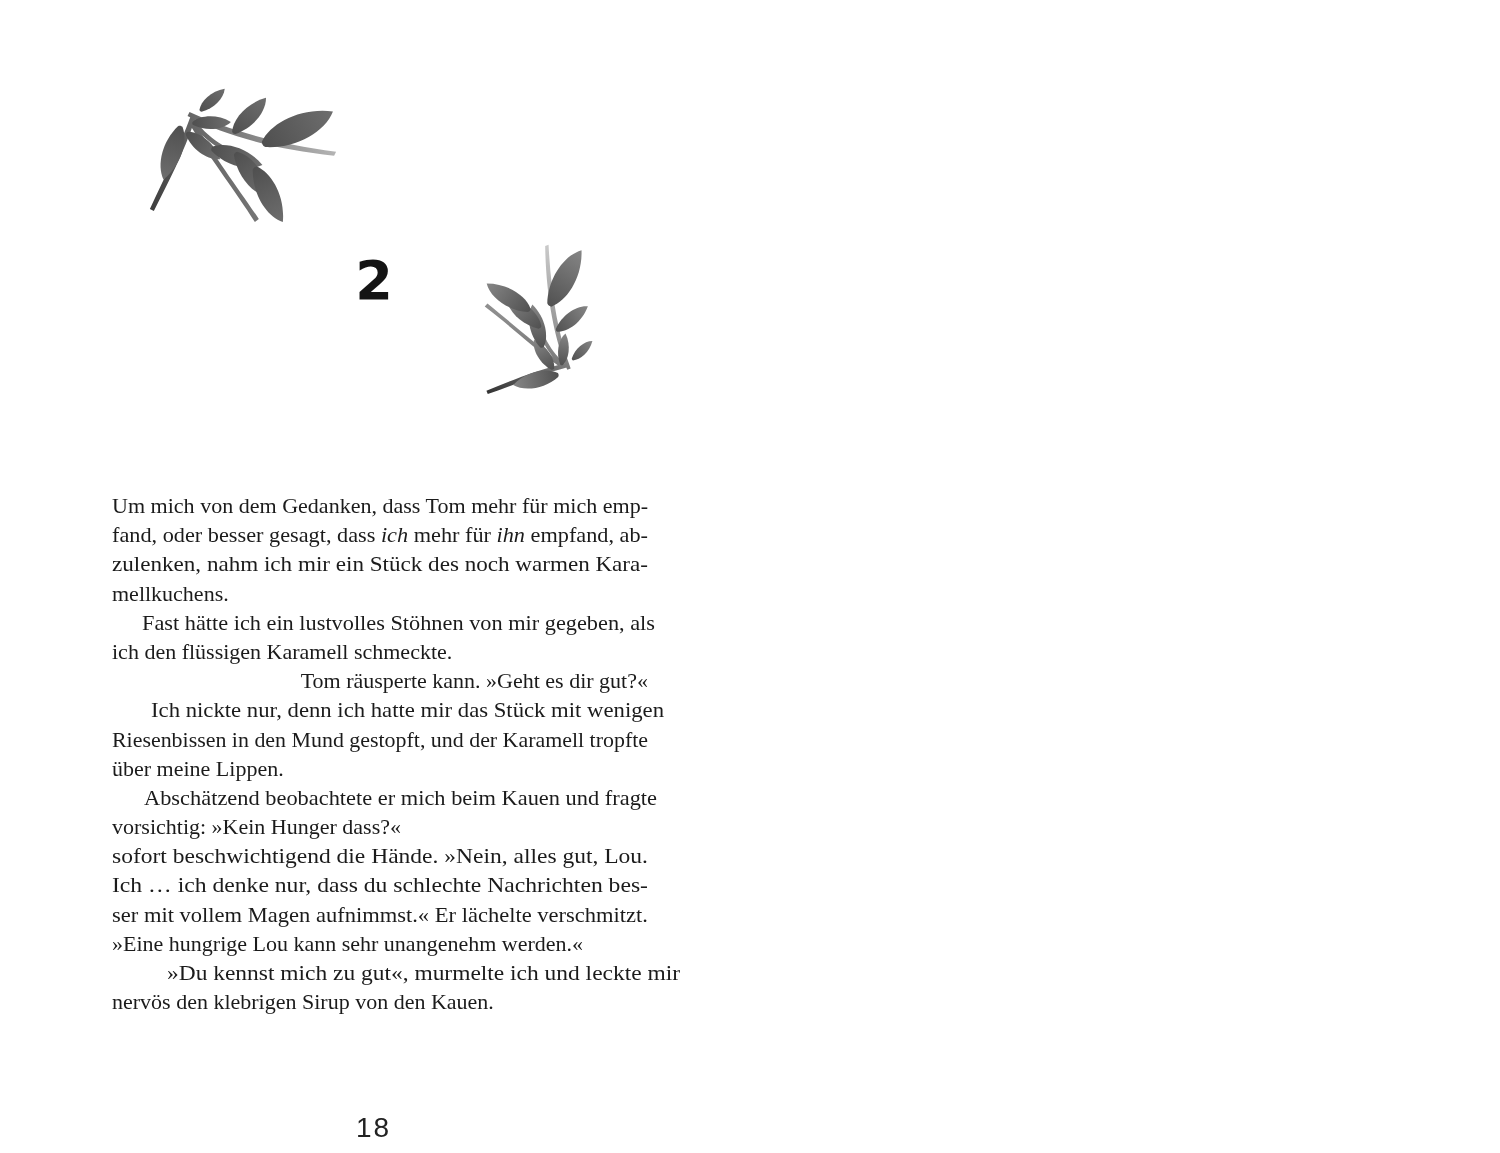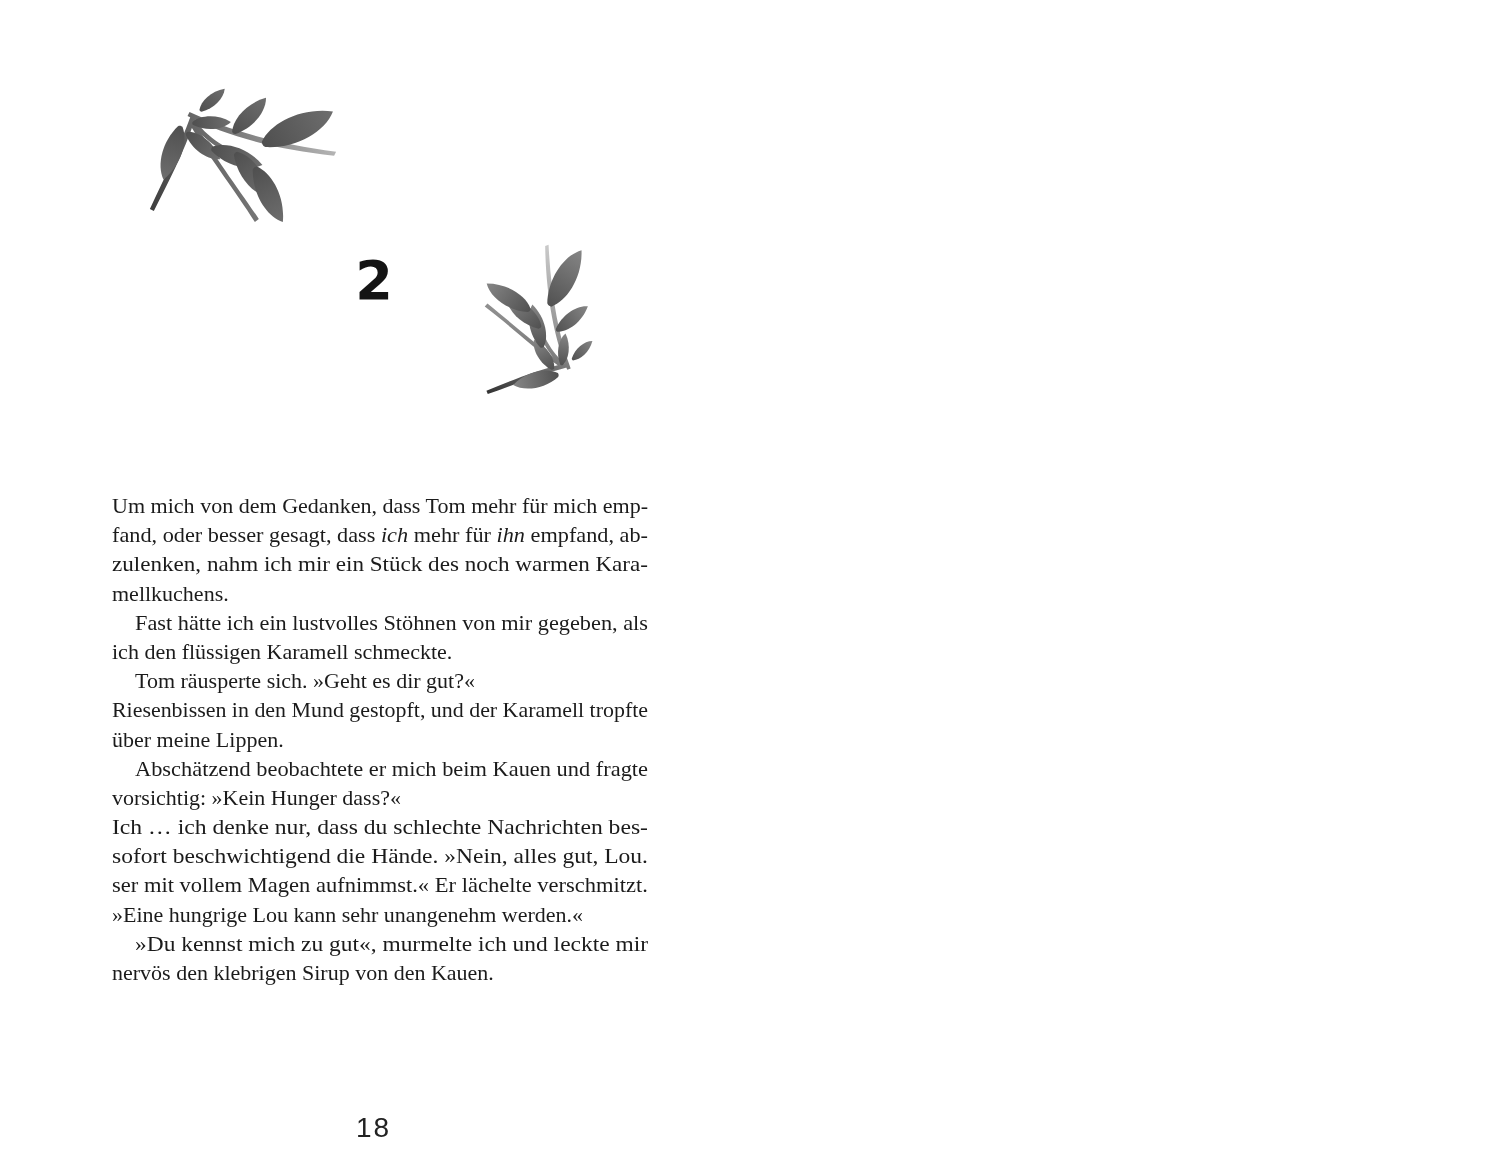--- a/index.html
+++ b/index.html
@@ -28,21 +28,21 @@
     color:#141414;
   }
 
   .textblock{position:absolute;font-size:22px;text-decoration:underline;}
   #text-left{left:112px;top:491px;width:536px;}
 
   .line{
     height:29.2px;line-height:29.2px;
     white-space:nowrap;
   }
-  .line.indent{padding-left:23px;}
+  .line.indent{padding-left:23px;text-align:right;}
   .inner{display:inline-block;transform-origin:0 50%;}
   .it{font-style:italic;}
 
   .pagenum{
     position:absolute;top:1112px;
     text-align:center;
     font-family:"Liberation Sans",sans-serif;
     font-size:28px;letter-spacing:2px;
     color:#222222;
   }
@@ -103,27 +103,28 @@
       </svg>
     </div>
 
     <div class="textblock" id="text-left">
         <div class="line"><span class="inner" style="transform: scaleX(1.00166);"><span>Um mich von dem Gedanken, dass Tom mehr für mich emp-</span></span></div>
         <div class="line"><span class="inner" style="transform: scaleX(1.01189);"><span>fand, oder besser gesagt, dass </span><span class="it">ich</span><span> mehr für </span><span class="it">ihn</span><span> empfand, ab-</span></span></div>
         <div class="line"><span class="inner" style="transform: scaleX(1.0495);"><span>zulenken, nahm ich mir ein Stück des noch warmen Kara-</span></span></div>
         <div class="line end"><span class="inner"><span>mellkuchens.</span></span></div>
         <div class="line indent"><span class="inner" style="transform: scaleX(1.01399);"><span>Fast hätte ich ein lustvolles Stöhnen von mir gegeben, als</span></span></div>
         <div class="line end"><span class="inner"><span>ich den flüssigen Karamell schmeckte.</span></span></div>
-        <div class="line end indent"><span class="inner"><span>Tom räusperte sich. »Geht es dir gut?«</span></span></div>
+        <div class="line end indent"><span class="inner"><span>Tom räusperte kann. »Geht es dir gut?«</span></span></div>
+        <div class="line indent"><span class="inner" style="transform: scaleX(1.0321);"><span>Ich nickte nur, denn ich hatte mir das Stück mit wenigen</span></span></div>
         <div class="line"><span class="inner" style="transform: scaleX(0.995762);"><span>Riesenbissen in den Mund gestopft, und der Karamell tropfte</span></span></div>
         <div class="line end"><span class="inner"><span>über meine Lippen.</span></span></div>
         <div class="line indent"><span class="inner" style="transform: scaleX(1.01795);"><span>Abschätzend beobachtete er mich beim Kauen und fragte</span></span></div>
         <div class="line end"><span class="inner"><span>vorsichtig: »Kein Hunger dass?«</span></span></div>
+        <div class="line"><span class="inner" style="transform: scaleX(1.06856);"><span>sofort beschwichtigend die Hände. »Nein, alles gut, Lou.</span></span></div>
         <div class="line"><span class="inner" style="transform: scaleX(1.07452);"><span>Ich … ich denke nur, dass du schlechte Nachrichten bes-</span></span></div>
-        <div class="line"><span class="inner" style="transform: scaleX(1.06856);"><span>sofort beschwichtigend die Hände. »Nein, alles gut, Lou.</span></span></div>
         <div class="line"><span class="inner" style="transform: scaleX(1.02372);"><span>ser mit vollem Magen aufnimmst.« Er lächelte verschmitzt.</span></span></div>
         <div class="line end"><span class="inner"><span>»Eine hungrige Lou kann sehr unangenehm werden.«</span></span></div>
         <div class="line indent"><span class="inner" style="transform: scaleX(1.06552);"><span>»Du kennst mich zu gut«, murmelte ich und leckte mir</span></span></div>
         <div class="line end"><span class="inner"><span>nervös den klebrigen Sirup von den Kauen.</span></span></div>
       </div>
 
     <div class="pagenum" id="pagenum-left">18</div>
   </section>
 
   <section class="page" id="page-right">

